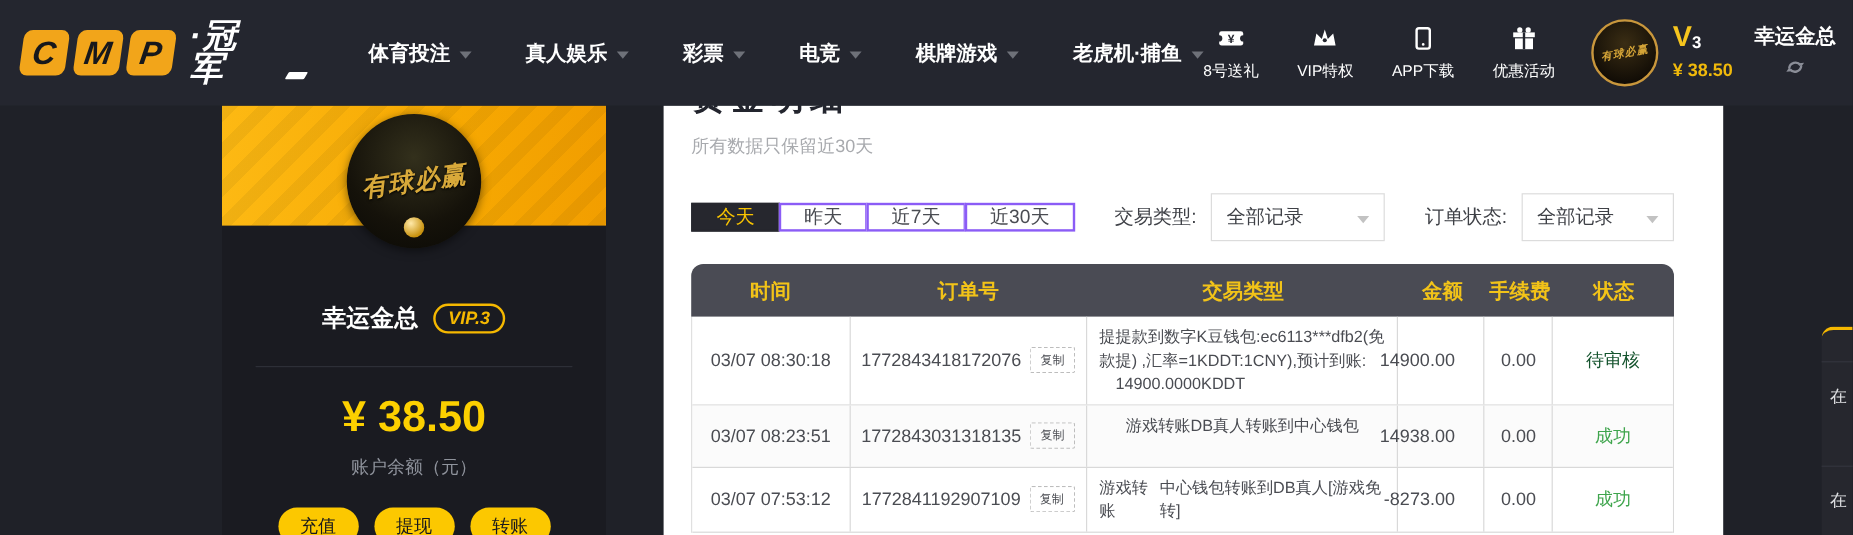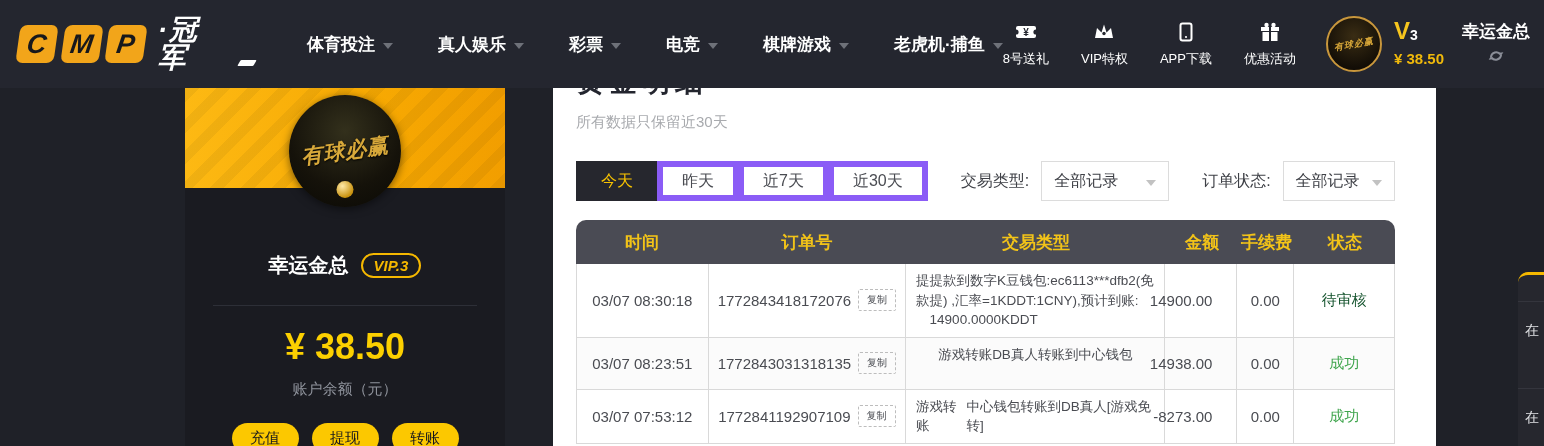--- a/index.html
+++ b/index.html
@@ -73,22 +73,22 @@
 
   
   .main-card { position:absolute; left:505px; top:88px; width:883px; bottom:0;
     background:#fff; z-index:1; padding:0 41px 0 23px;margin-left:48px; }
   .page-title { margin-top:-20px; font-size:28px; font-weight:bold; color:#23252e;
     letter-spacing:5px; line-height:1; }
   .page-subtitle { margin-top:17px; color:#a8aaae; font-size:15px; }
 
   .filter-row { margin-top:29px; display:flex; align-items:center; }
   .tabs { display:flex; }
-  .tab { height:40px; padding:0 19px; display:flex; align-items:center; justify-content:center;
-    border:6px solid #8b5cf6; background:#fff; color:#4a4c52; font-size:16px;
+  .tab { height:24px; padding:0 19px; display:flex; align-items:center; justify-content:center;
+    border:2px solid #8b5cf6; background:#fff; color:#4a4c52; font-size:16px;
     margin-left:-1px; cursor:pointer; white-space:nowrap; }
   .tab:first-child { margin-left:0; }
   .tab.active { background:#26272e; border-color:#26272e; color:#f8c301; }
   .filter-label { margin-left:33px; color:#3f4147; font-size:16px; white-space:nowrap; }
   .filter-label + .select { margin-left:12px; }
   .select { height:40px; border:1px solid #dcdcdc; background:#fff; display:flex;
     align-items:center; justify-content:space-between; padding:0 12px; color:#3f4147;
     font-size:16px; cursor:pointer; }
   .select .chev { border-top-color:#c2c2c2; }
   .select-type { width:183px; }

